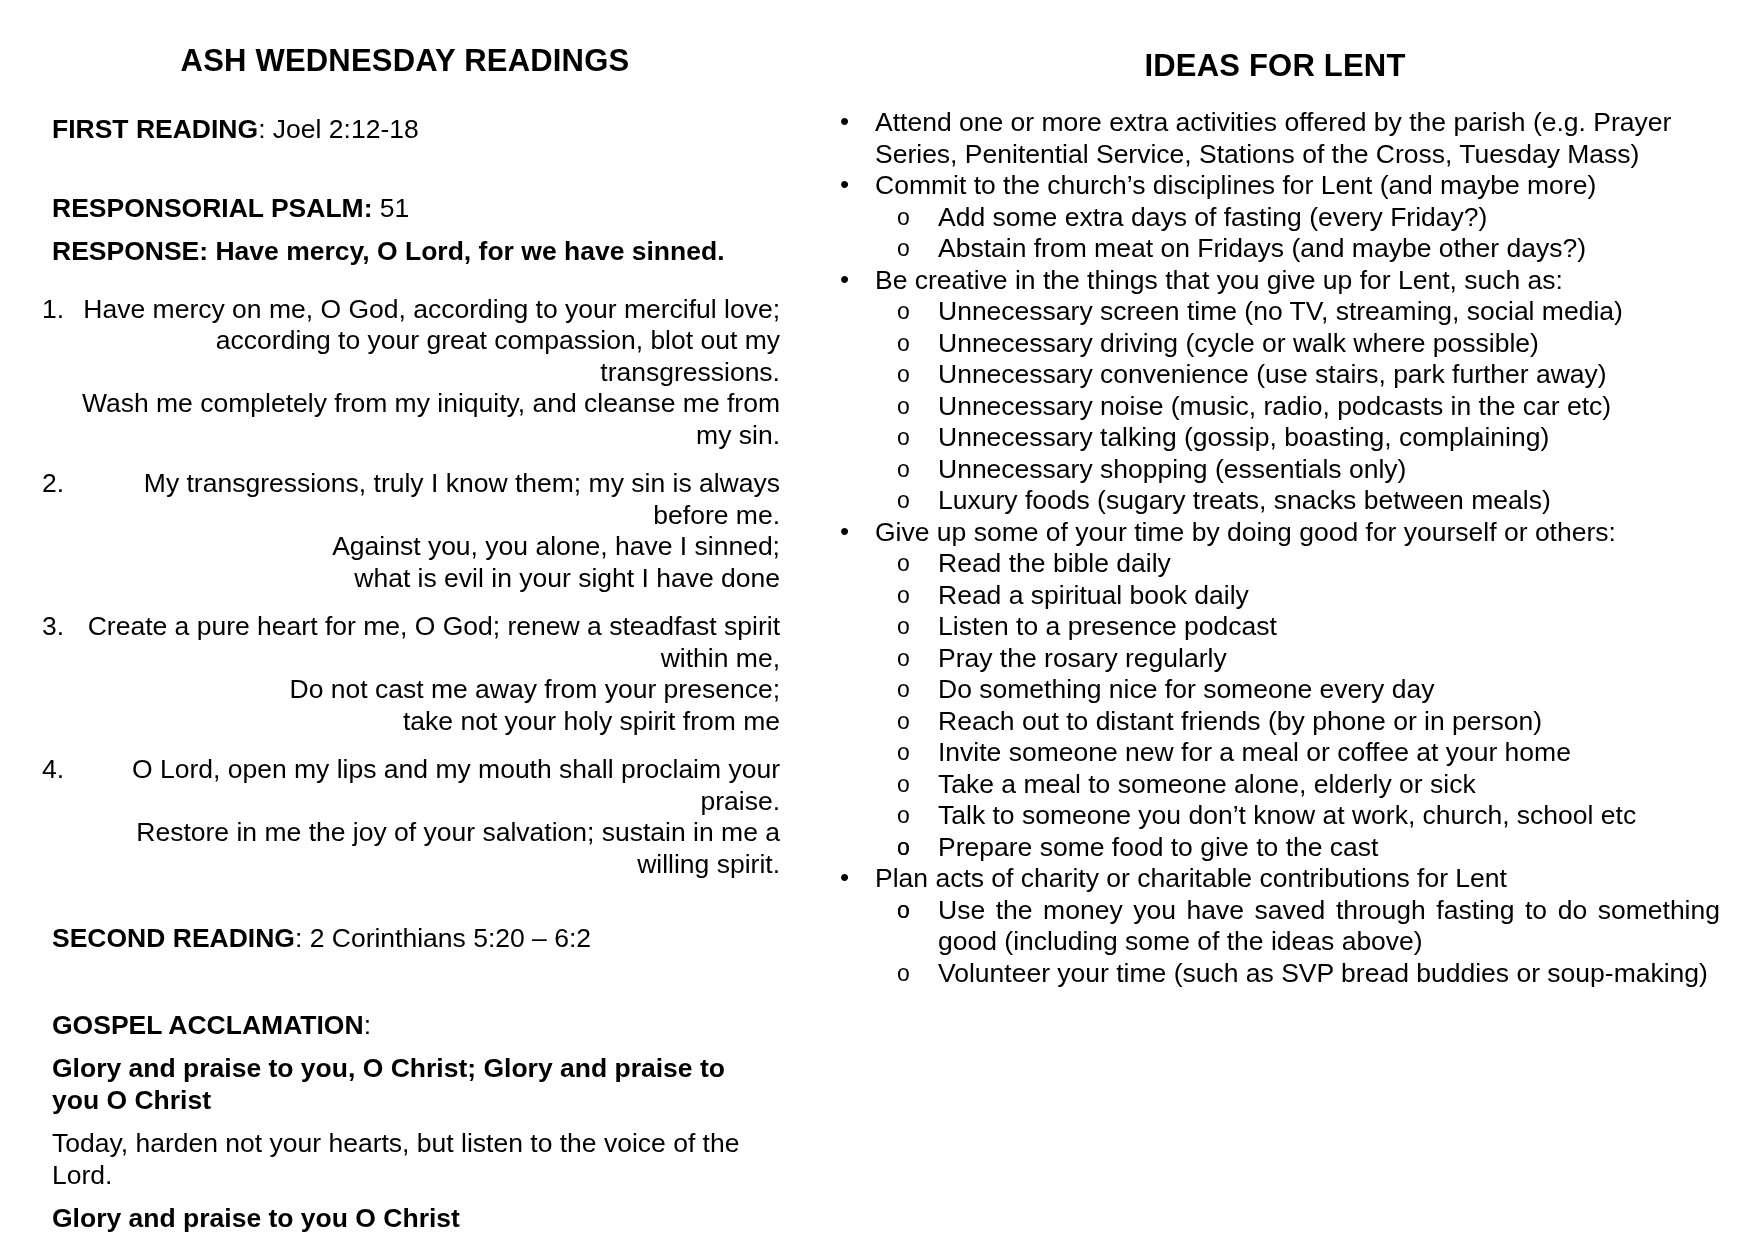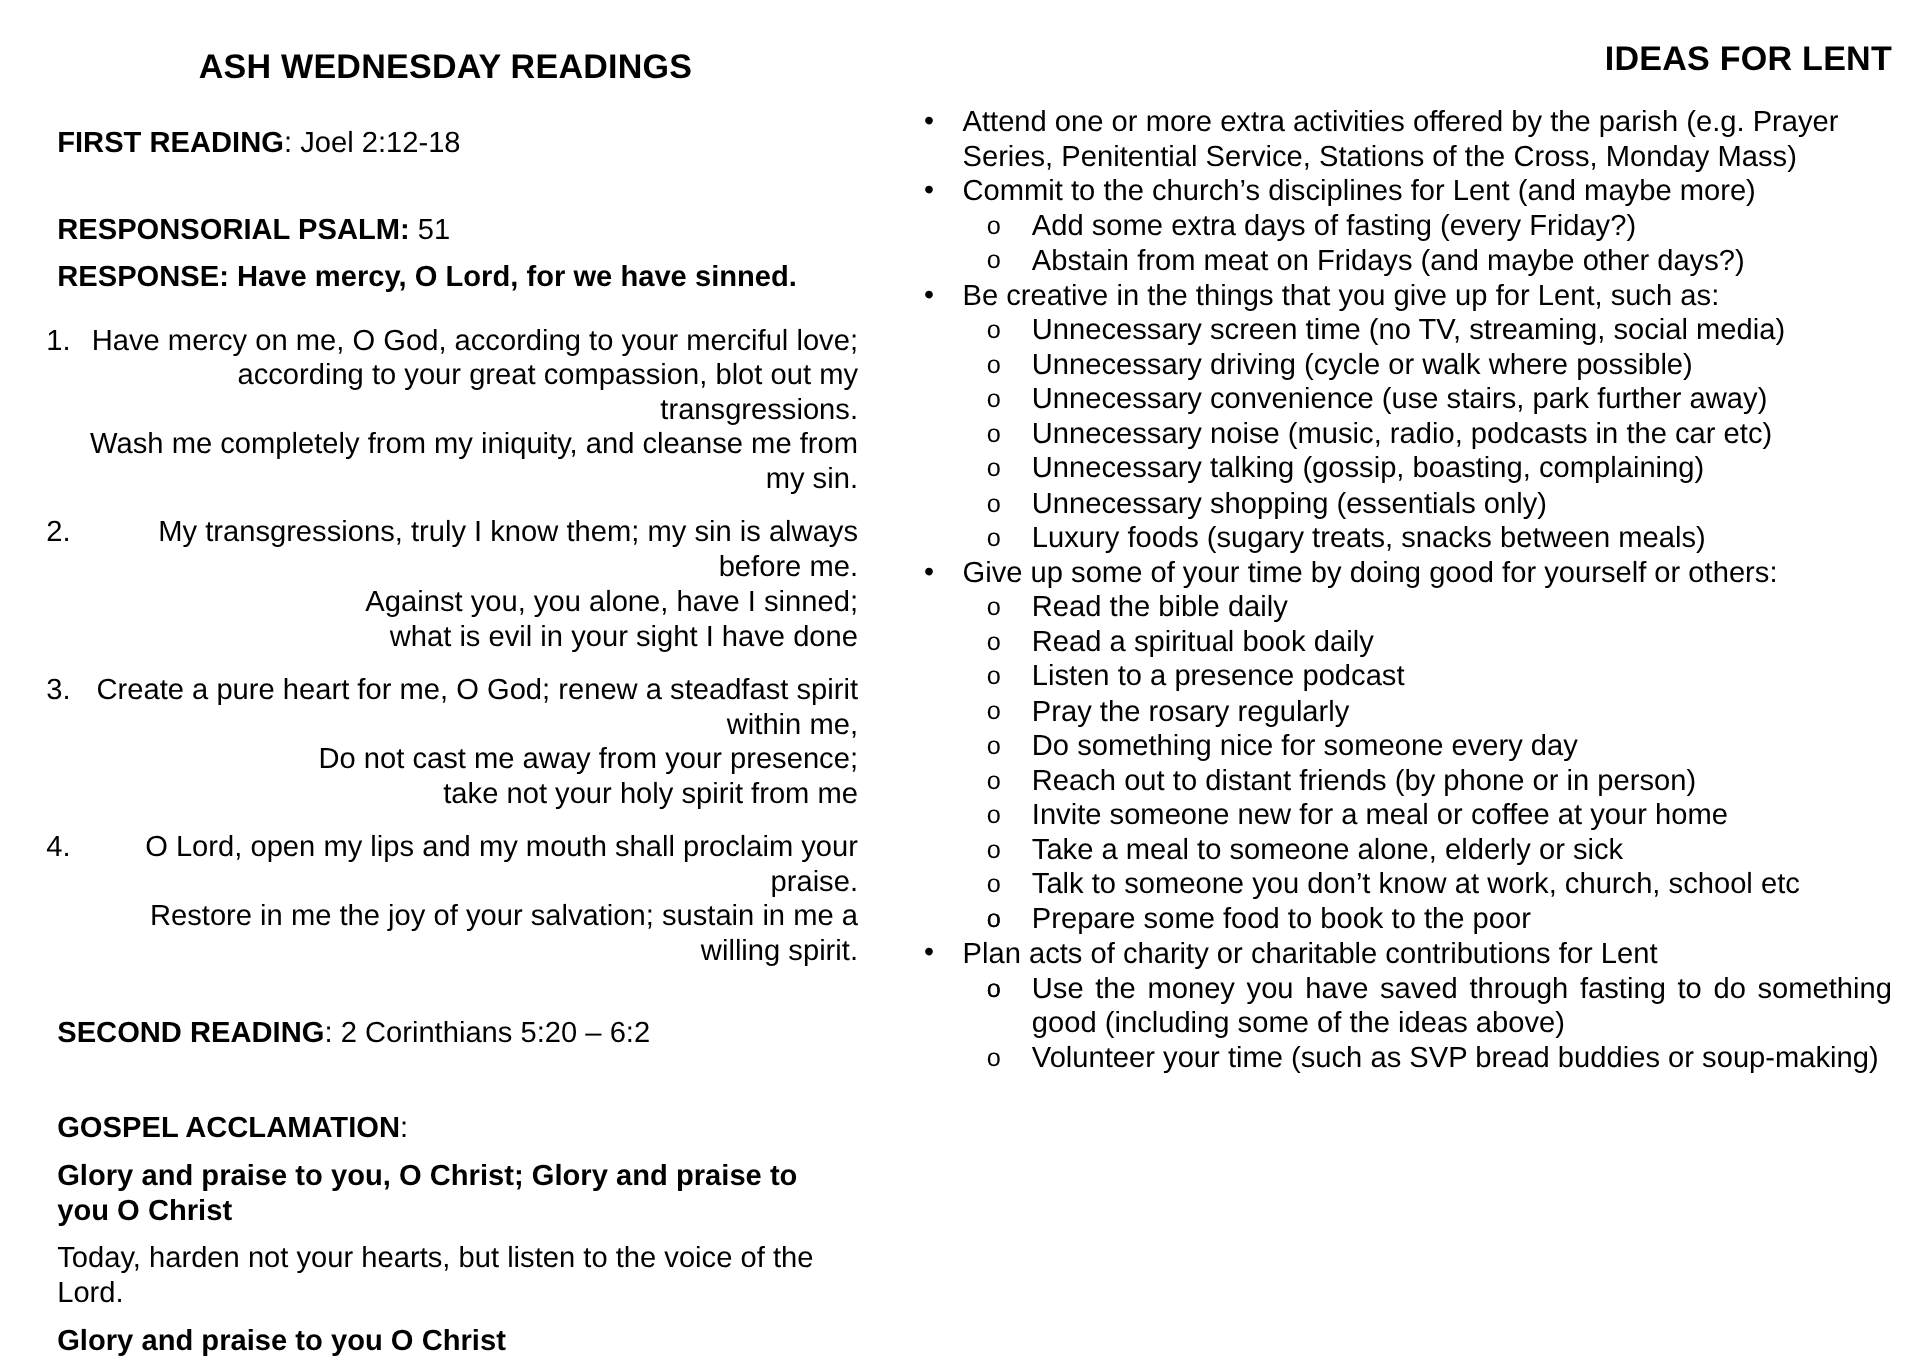--- a/index.html
+++ b/index.html
@@ -31,21 +31,21 @@
 
   h1.heading {
     font-size: 31px;
     font-weight: bold;
     text-align: center;
     margin: 0;
     letter-spacing: 0.2px;
     font-stretch: condensed;
   }
   #left-heading  { margin-top: 43px; margin-left: -10px; }
-  #right-heading { margin-top: 36px; margin-left: 10px; text-align: right; }
+  #right-heading { margin-top: 48px; margin-left: 10px; }
 
   .blk {
     font-size: 26.5px;
     line-height: 31.5px;
     font-stretch: condensed;
   }
   .b { font-weight: bold; }
 
   .para { margin: 12px; }
   .gap-sm { height: 14px; }
@@ -188,21 +188,21 @@
 
   </div>
 
   <div class="col" id="col-right">
 
     <h1 class="heading" id="right-heading">IDEAS FOR LENT</h1>
 
     <div class="gap-md"></div>
 
     <ul class="lvl1" id="ideas-list">
-        <li class="item1"><span class="bullet1">•</span><span>Attend one or more extra activities offered by the parish (e.g. Prayer Series, Penitential Service, Stations of the Cross, Monday Mass)</span></li>
+        <li class="item1"><span class="bullet1">•</span><span>Attend one or more extra activities offered by the parish (e.g. Prayer Series, Penitential Service, Stations of the Cross, Tuesday Mass)</span></li>
         <li class="item1"><span class="bullet1">•</span><span>Commit to the church’s disciplines for Lent (and maybe more)</span><ul class="lvl2">
             <li class="item2"><span class="bullet2">o</span><span>Add some extra days of fasting (every Friday?)</span></li>
             <li class="item2"><span class="bullet2">o</span><span>Abstain from meat on Fridays (and maybe other days?)</span></li>
           </ul></li>
         <li class="item1"><span class="bullet1">•</span><span>Be creative in the things that you give up for Lent, such as:</span><ul class="lvl2">
             <li class="item2"><span class="bullet2">o</span><span>Unnecessary screen time (no TV, streaming, social media)</span></li>
             <li class="item2"><span class="bullet2">o</span><span>Unnecessary driving (cycle or walk where possible)</span></li>
             <li class="item2"><span class="bullet2">o</span><span>Unnecessary convenience (use stairs, park further away)</span></li>
             <li class="item2"><span class="bullet2">o</span><span>Unnecessary noise (music, radio, podcasts in the car etc)</span></li>
             <li class="item2"><span class="bullet2">o</span><span>Unnecessary talking (gossip, boasting, complaining)</span></li>
@@ -213,21 +213,21 @@
             <li class="item2"><span class="bullet2">o</span><span>Read the bible daily</span></li>
             <li class="item2"><span class="bullet2">o</span><span>Read a spiritual book daily</span></li>
             <li class="item2"><span class="bullet2">o</span><span>Listen to a presence podcast</span></li>
             <li class="item2"><span class="bullet2">o</span><span>Pray the rosary regularly</span></li>
             <li class="item2"><span class="bullet2">o</span><span>Do something nice for someone every day</span></li>
             <li class="item2"><span class="bullet2">o</span><span>Reach out to distant friends (by phone or in person)</span></li>
             <li class="item2"><span class="bullet2">o</span><span>Invite someone new for a meal or coffee at your home</span></li>
             <li class="item2"><span class="bullet2">o</span><span>Take a meal to someone alone, elderly or sick</span></li>
             <li class="item2"><span class="bullet2">o</span><span>Talk to someone you don’t know at work, church, school etc</span></li>
             <li class="item2"><span class="bullet2">o</span></li>
-            <li class="item2"><span class="bullet2">o</span><span>Prepare some food to book to the poor</span></li>
+            <li class="item2"><span class="bullet2">o</span><span>Prepare some food to give to the cast</span></li>
           </ul></li>
         <li class="item1"><span class="bullet1">•</span><span>Plan acts of charity or charitable contributions for Lent</span><ul class="lvl2">
             <li class="item2"><span class="bullet2">o</span></li>
             <li class="item2 justify"><span class="bullet2">o</span><span>Use the money you have saved through fasting to do something good (including some of the ideas above)</span></li>
             <li class="item2 justify"><span class="bullet2">o</span><span>Volunteer your time (such as SVP bread buddies or soup-making)</span></li>
           </ul></li>
       </ul>
 
   </div>
 

